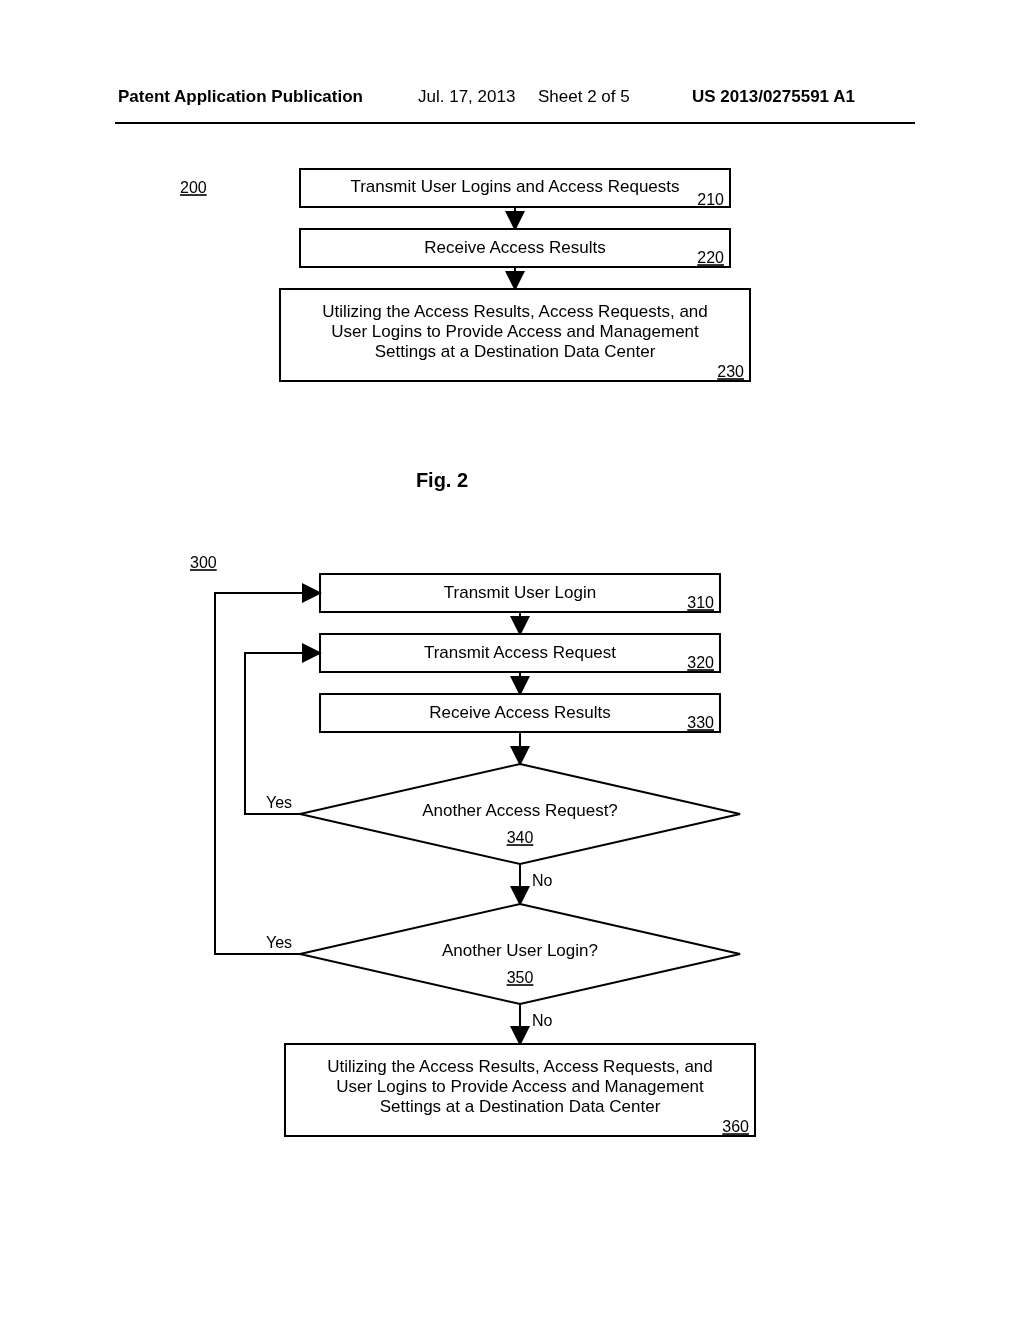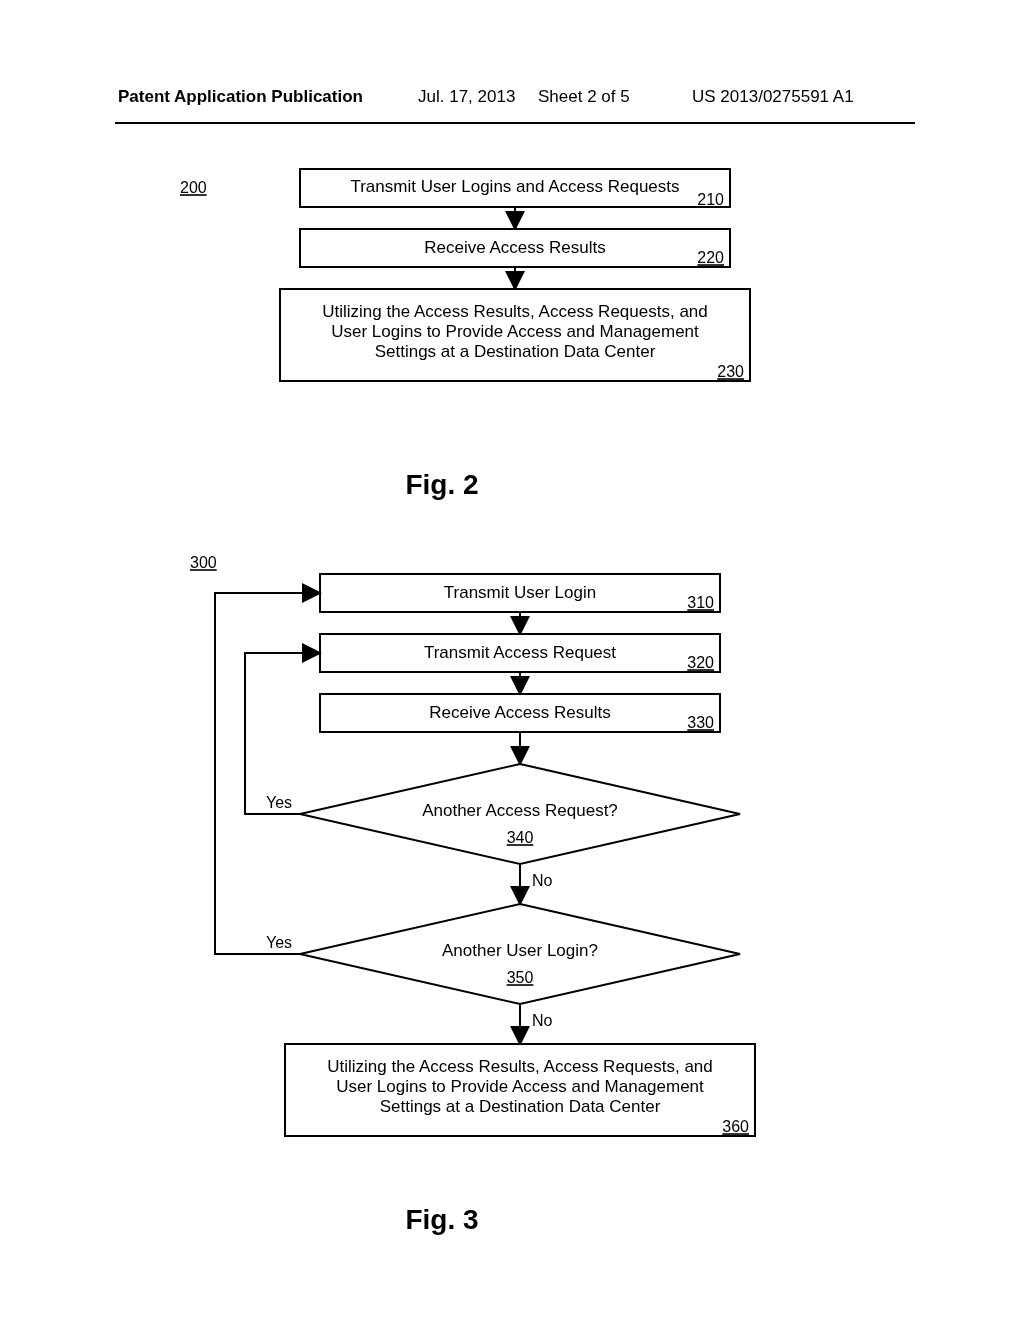--- a/index.html
+++ b/index.html
@@ -20,41 +20,41 @@
     position: absolute;
     top: 83px;
     left: 0;
     right: 0;
     height: 26px;
     font-size: 17px;
   }
   .header .pub-label { position: absolute; left: 118px;  font-weight: bold; }
   .header .pub-date  { position: absolute; left: 418px; }
   .header .sheet     { position: absolute; left: 538px; text-align: center; }
-  .header .appnum    { position: absolute; left: 692px; font-weight: normal; }
+  .header .appnum    { position: absolute; left: 692px; font-weight: bold; }
   .header-rule {
     position: absolute;
     top: 110px;
     left: 115px;
     width: 800px;
     border: none;
     border-top: 2px solid #000;
   }
 
   
   .fig2-svg, .fig3-svg {
     position: absolute;
     left: 0;
   }
   .fig2-svg { top: 155px; }
   .fig3-svg { top: 530px; }
 
   .fig-label {
     position: absolute;
-    font-size: 28px;
+    font-size: 20px;
     font-weight: bold;
     left: 0;
     width: 884px;
     text-align: center;
   }
   .fig2-label { top: 465px; }
   .fig3-label { top: 1200px; }
 
   
   svg text {
@@ -169,15 +169,14 @@
     <text class="edge-lbl" x="532" y="488">No</text>
 
     <g>
       <rect x="285" y="510" width="470" height="92" fill="#fff" stroke="#000" stroke-width="2"></rect>
       <text class="box-text" x="520" y="534">Utilizing the Access Results, Access Requests, and</text>
       <text class="box-text" x="520" y="554">User Logins to Provide Access and Management</text>
       <text class="box-text" x="520" y="574">Settings at a Destination Data Center</text>
       <text class="num" x="749" y="594">360</text>
     </g>
   </svg>
-  <div class="fig-label fig3-label">Fig. 3</div>
 
 </div>
 
 </body></html>

